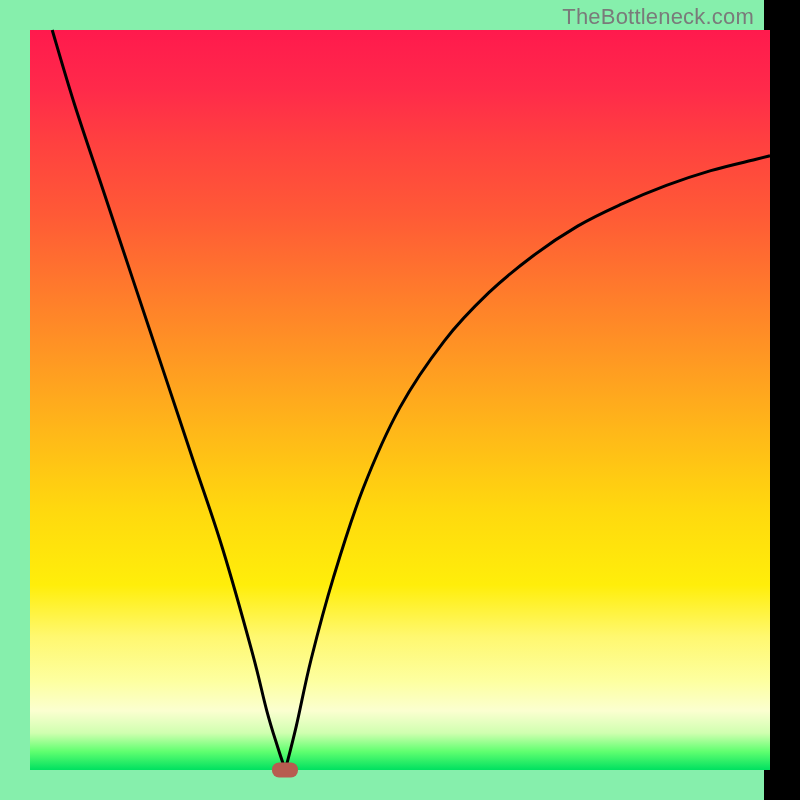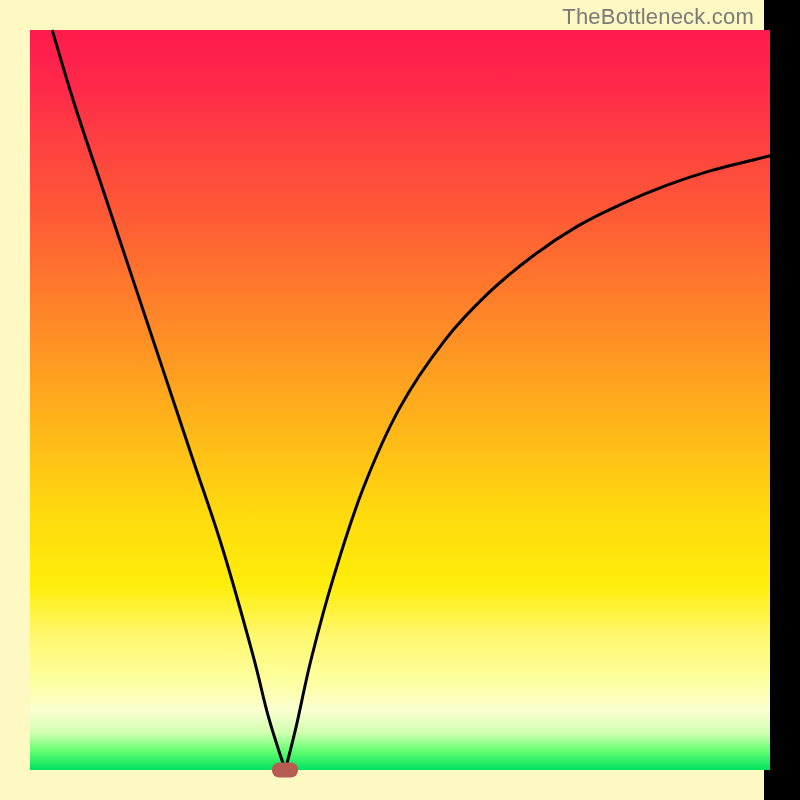--- a/index.html
+++ b/index.html
@@ -8,21 +8,21 @@
     width: 800px;
     height: 800px;
     background: #000;
     overflow: hidden;
     font-family: Arial, Helvetica, sans-serif;
   }
   .frame {
     position: relative;
     width: 764px;
     height: 800px;
-    background: #fef9c3;
+    background: #86efac;
     text-align: center;
   }
   .plot-area {
     position: absolute;
     left: 30px;
     top: 30px;
     width: 740px;
     height: 740px;
     background: linear-gradient(
       to bottom,

